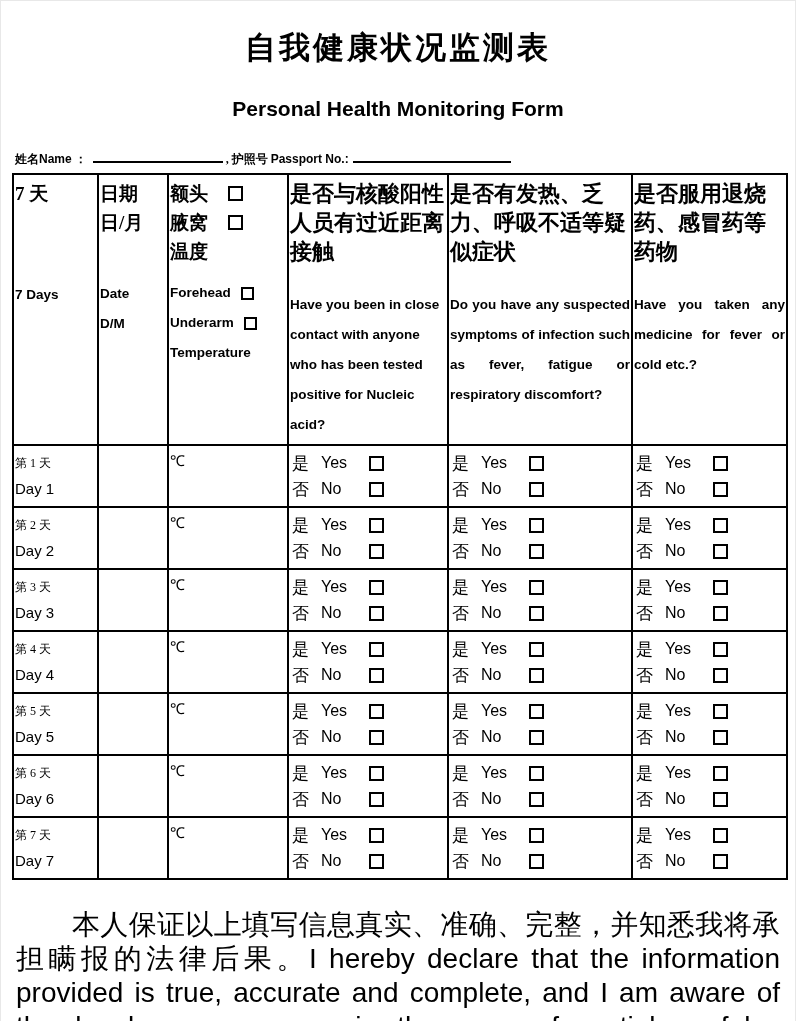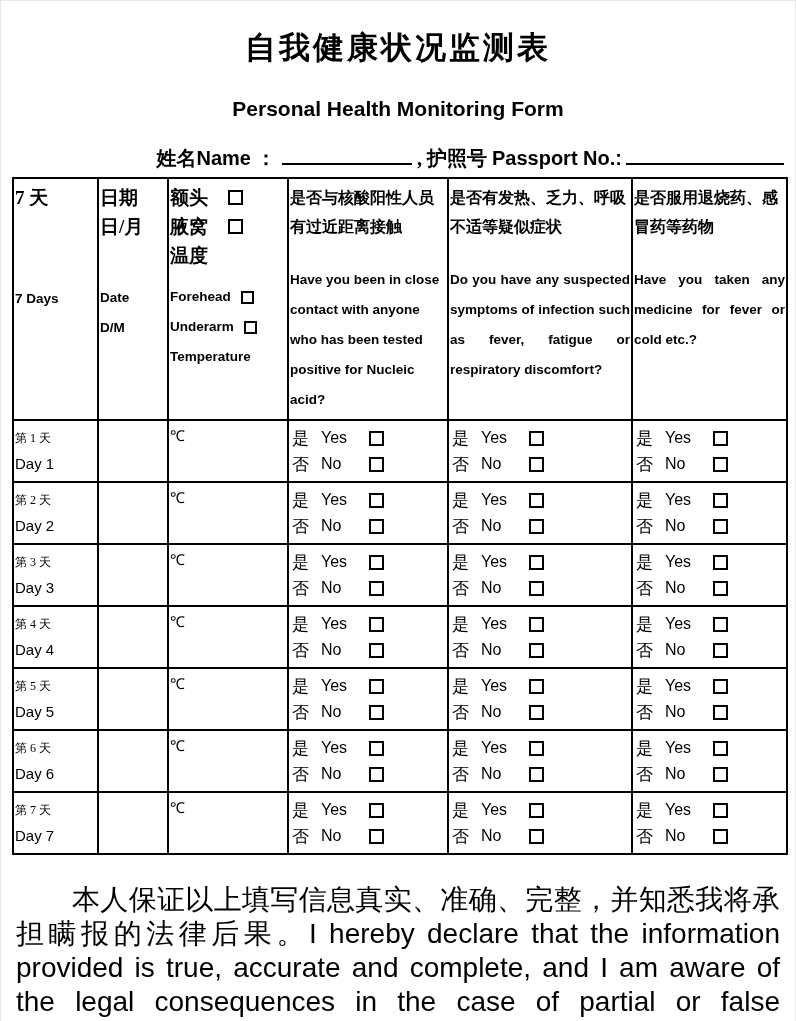--- a/index.html
+++ b/index.html
@@ -16,43 +16,43 @@
     text-align:center; font-family:"Liberation Sans", sans-serif;
     font-size:31px; font-weight:bold; letter-spacing:3px; margin-top:6px;
   }
   .title-en {
     text-align:center; font-family:"Liberation Sans", sans-serif;
     font-size:21px; font-weight:bold; margin-top:28px;
   }
 
   
   .name-line {
-    margin-top:24px; font-size:20px; font-weight:bold;
-    white-space:nowrap; padding-left:3px;text-align:right;
+    margin-top:24px; font-size:12px; font-weight:bold;
+    white-space:nowrap; padding-left:3px;
   }
   .name-line .zh { font-family:"Liberation Serif", serif; }
   .name-line .en { font-family:"Liberation Sans", sans-serif; }
   .blank {
     display:inline-block; border-bottom:2px solid #000; height:18px;
     vertical-align:baseline;
   }
   .blank-name { width:130px; margin-left:6px; }
   .blank-passport { width:158px; margin-left:4px; }
 
   
   table.monitor {
     width:774px; margin-top:5px; border-collapse:collapse; table-layout:fixed;
   }
   table.monitor th, table.monitor td {
     border:2px solid #000; vertical-align:top; padding:4px 1px;
     font-weight:normal; text-align:left;
   }
   th.hcell { height:212px; }
   .hz { font-family:"Liberation Serif", serif; font-weight:bold; font-size:19px; line-height:29px; }
-  .hz-big { font-size:16px; }
+  .hz-big { font-size:22px; }
   .he {
     font-family:"Liberation Sans", sans-serif; font-weight:bold;
     font-size:13.5px; line-height:30px;
   }
   .he.just { text-align:justify; }
   .mt-c1 { margin-top:72px; }
   .mt-c2 { margin-top:42px; }
   .mt-c3 { margin-top:12px; }
   .mt-c4 { margin-top:24px; }
   .hz-line { display:flex; align-items:center; gap:20px; }

